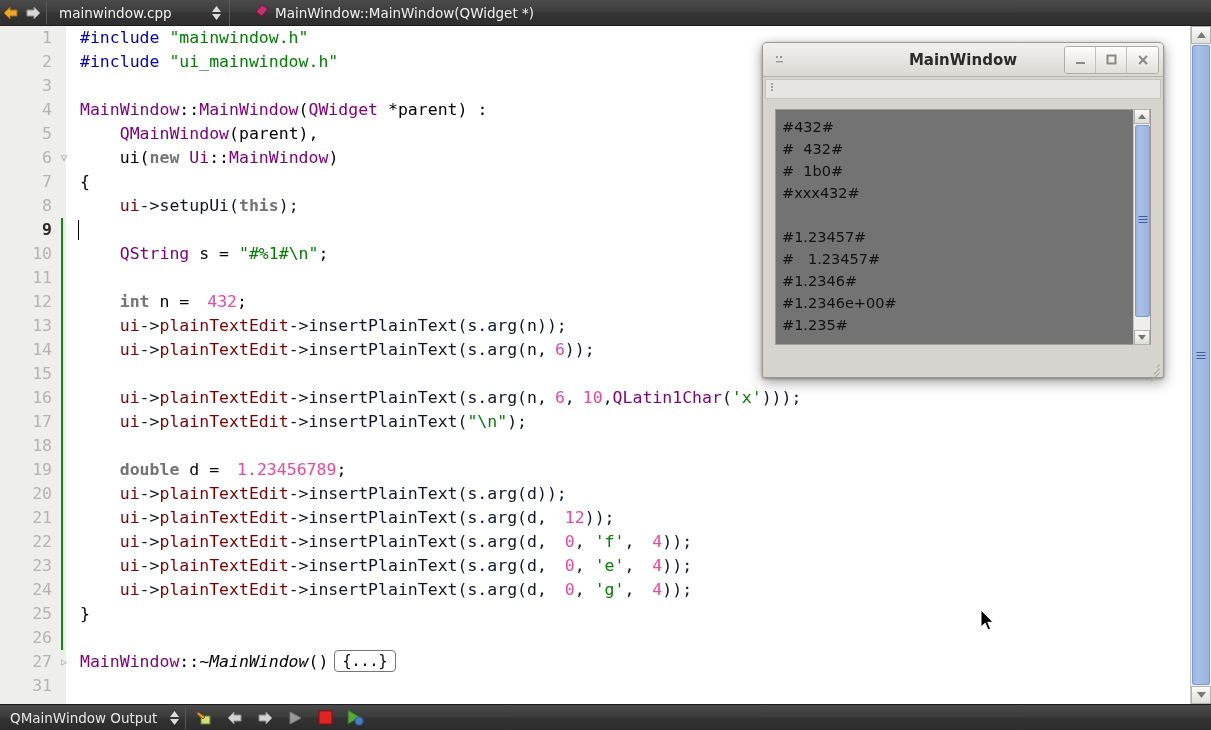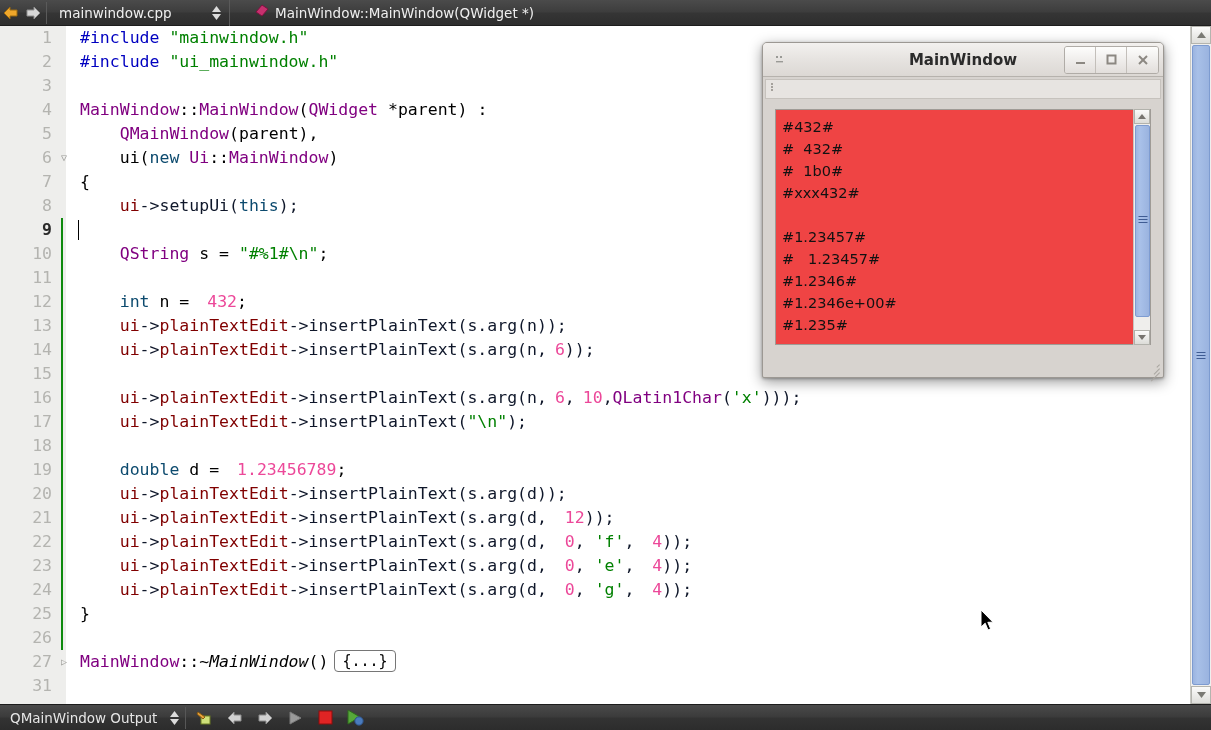--- a/index.html
+++ b/index.html
@@ -75,21 +75,21 @@
     color: #9a9a96; font-size: 10px; line-height: 18px;
   }
   .ctext { position: absolute; left: 80px; color: #000000; }
   .cursorbar {
     position: absolute; left: 78px; width: 1px; height: 20px; top: 2px; background: #000;
   }
   
   .t-pre  { color: #0000c0; }
   .t-str  { color: #008000; }
   .t-type { color: #800080; }
-  .t-kw   { color: #0c4a6e; }
+  .t-kw   { color: #737373; font-weight: bold; }
   .t-num  { color: #ec4899; margin-left: 8px; }
   .t-mem  { color: #800000; }
   .t-fn   { color: #0f172a; }
   .t-op   { color: #000000; }
   .t-it   { font-style: italic; color: #000000; }
   .foldbox {
     display: inline-block; border: 1px solid #767676; border-radius: 4px;
     padding: 0 7px; margin-left: 6px; background: #ffffff; color: #000;
     font-family: "DejaVu Sans Mono", monospace; font-size: 15px; line-height: 20px;
     position: relative; top: -1px;
@@ -171,21 +171,21 @@
   .grip { width: 10px; height: 14px; margin-left: 3px; }
   .grip i {
     display:block; width:2px; height:2px; background:#a5a19c; margin:1px 0 1px 2px;
   }
   .dlg-body {
     position: absolute; left: 2px; right: 2px; top: 58px; bottom: 20px;
     background: #d7d3cf;
   }
   .textedit {
     position: absolute; left: 10px; top: 8px; right: 10px; bottom: 12px;
-    background: #ef4444; border: 1px solid #9f9b96;
+    background: #737373; border: 1px solid #9f9b96;
     font-family: "DejaVu Sans", sans-serif; font-size: 14.5px; line-height: 22px;
     color: #121212; padding: 6px 0 0 6px; overflow: hidden; white-space: pre;
   }
   .te-scroll {
     position: absolute; right: 1px; top: 1px; bottom: 1px; width: 17px;
     background: #efeeec; border-left: 1px solid #c8c4bf;
   }
   .te-btn {
     width: 16px; height: 15px; background: linear-gradient(to bottom,#fbfbfa,#dcdcd8);
     border: 1px solid #b2b2ac; display:flex; align-items:center; justify-content:center;

